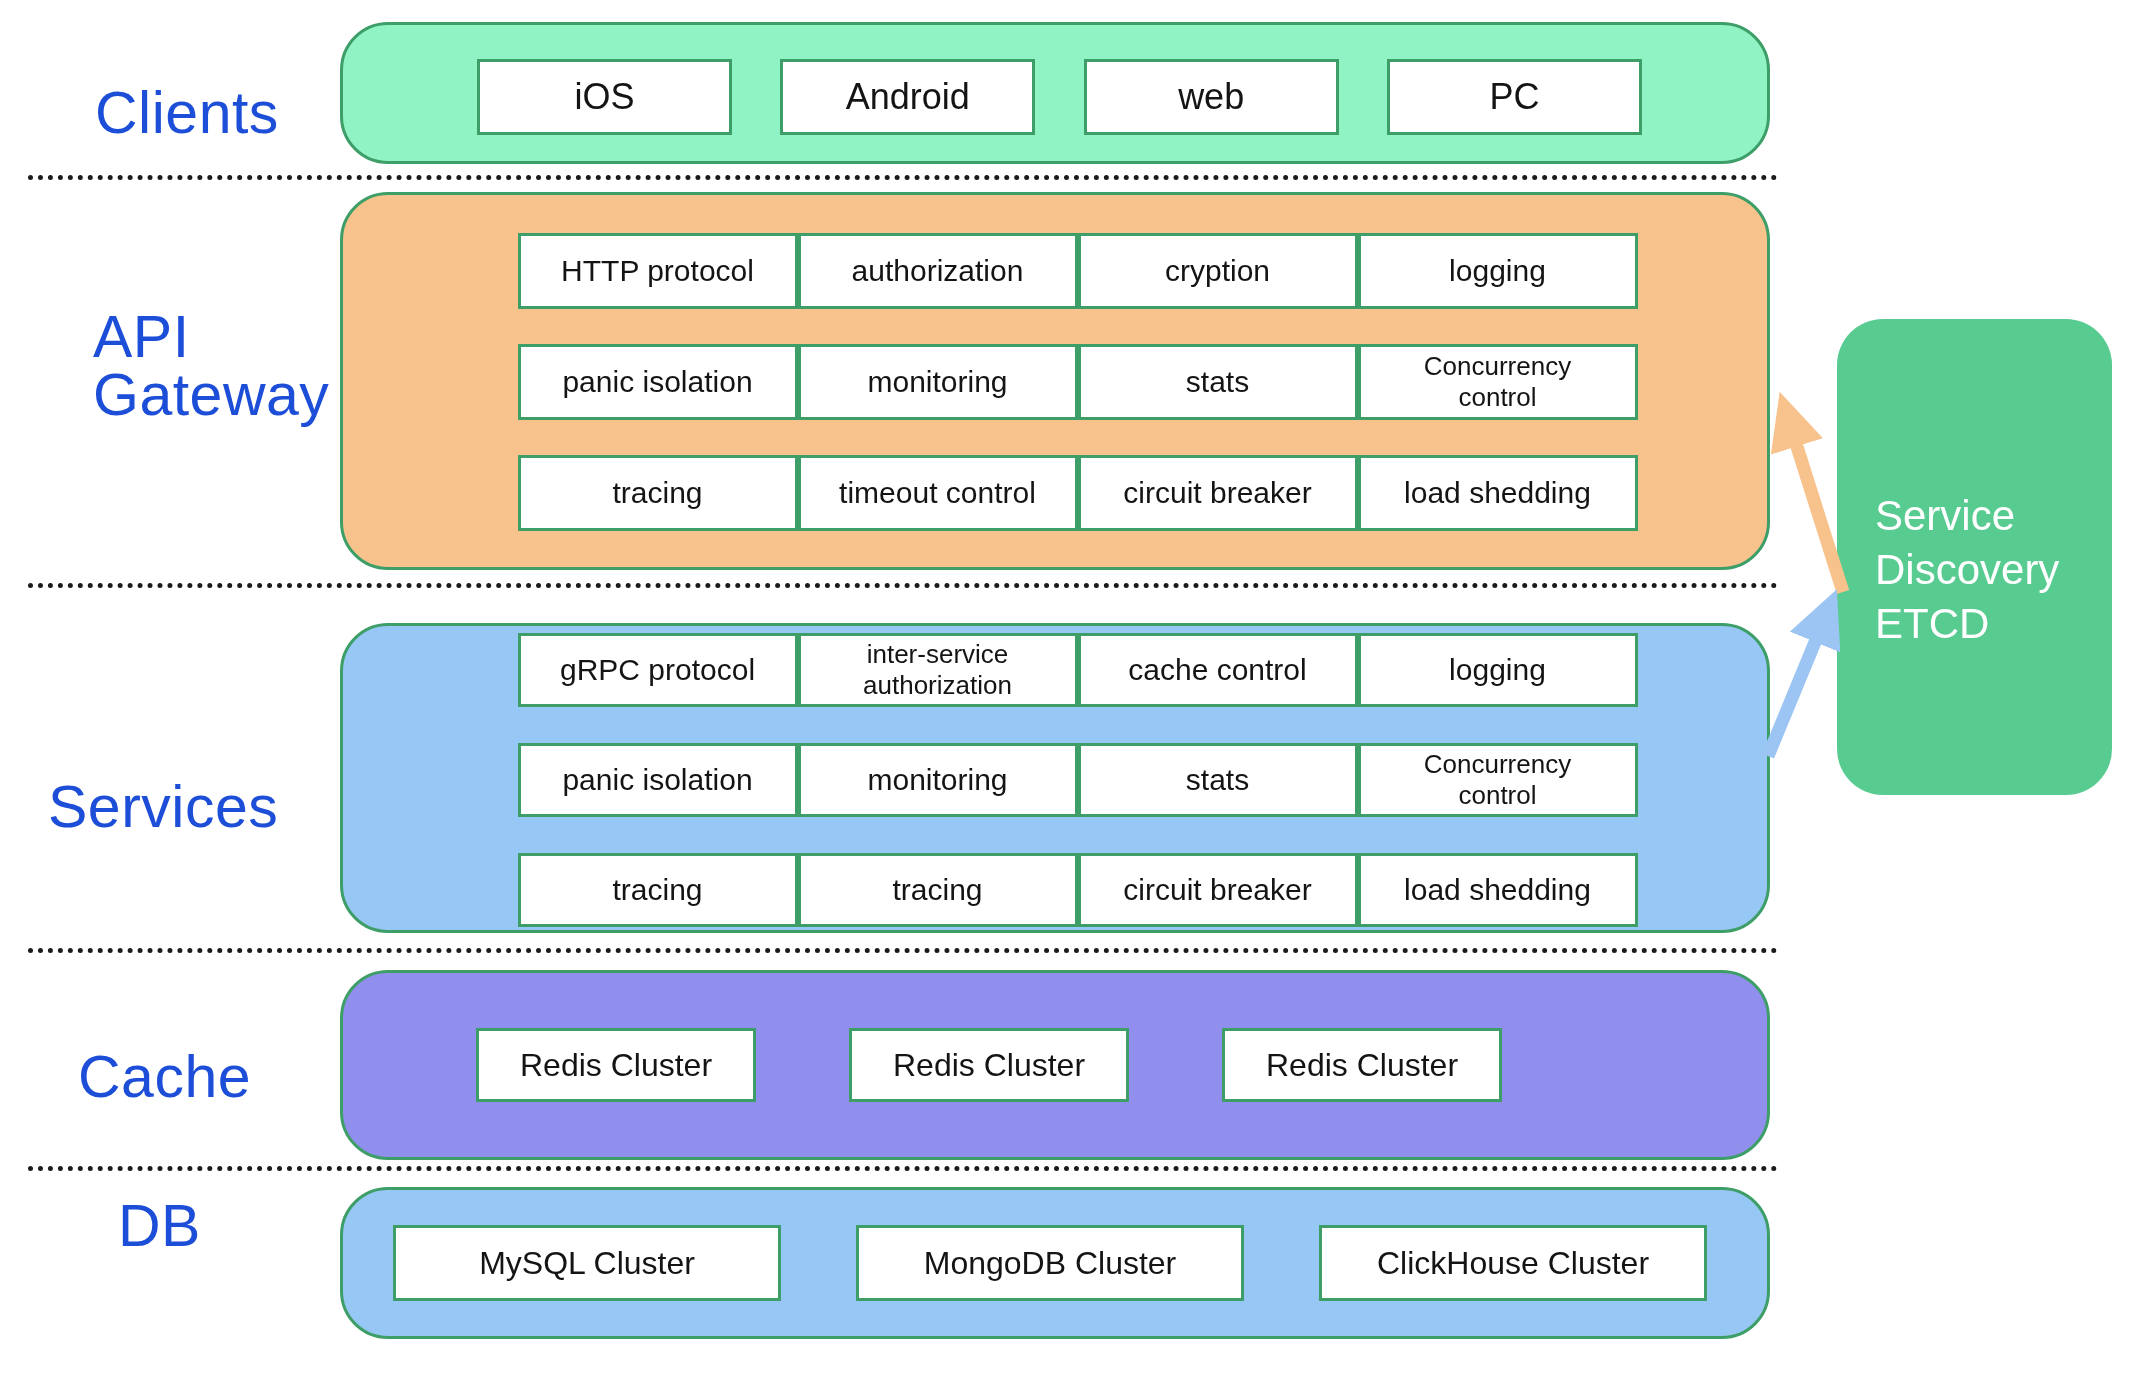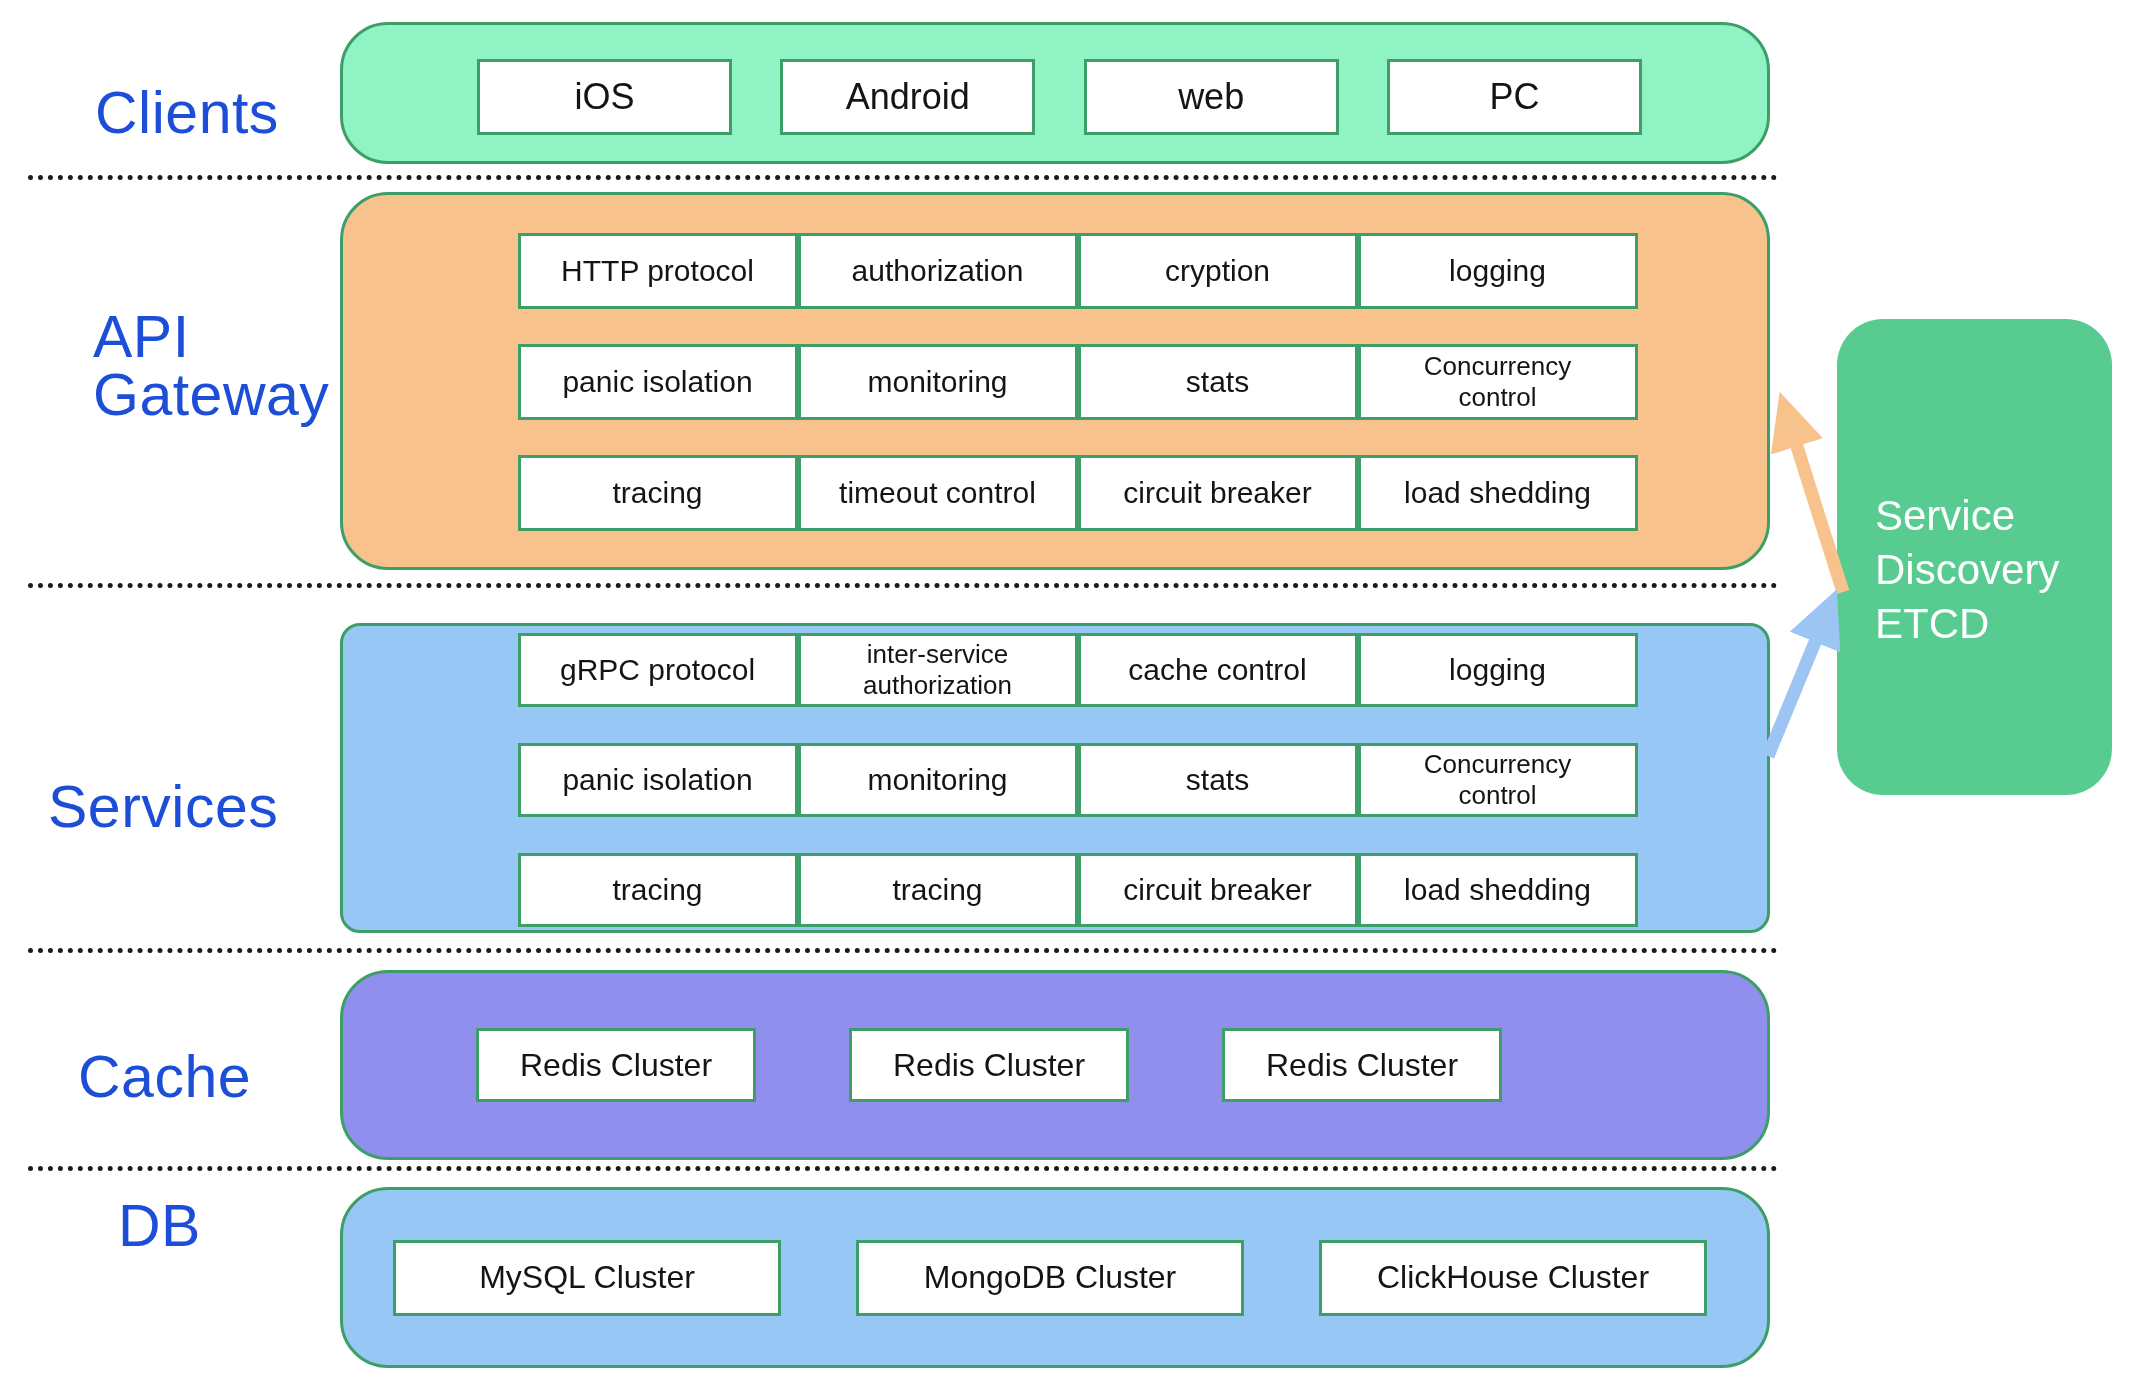--- a/index.html
+++ b/index.html
@@ -33,31 +33,30 @@
   }
   .api-box{
     top:192px;height:378px;
     background:#f8c28c;
     padding:38px 47px 0 92px;
   }
   .services-box{
     top:623px;height:310px;
     background:#97c7f5;
     padding:7px 47px 0 92px;
-    border-radius:20px;
   }
   .cache-box{
     top:970px;height:190px;
     background:#918fed;
     display:flex;align-items:center;
     padding-left:133px;
     gap:93px;
   }
   .db-box{
-    top:1187px;height:181px;
+    top:1187px;height:152px;
     background:#97c7f5;
     display:flex;align-items:center;
     padding-left:50px;
     gap:75px;
   }
   .cell-row{
     display:flex;justify-content:center;
     margin-bottom:35px;
   }
   .services-box .cell-row{margin-bottom:36px;}

